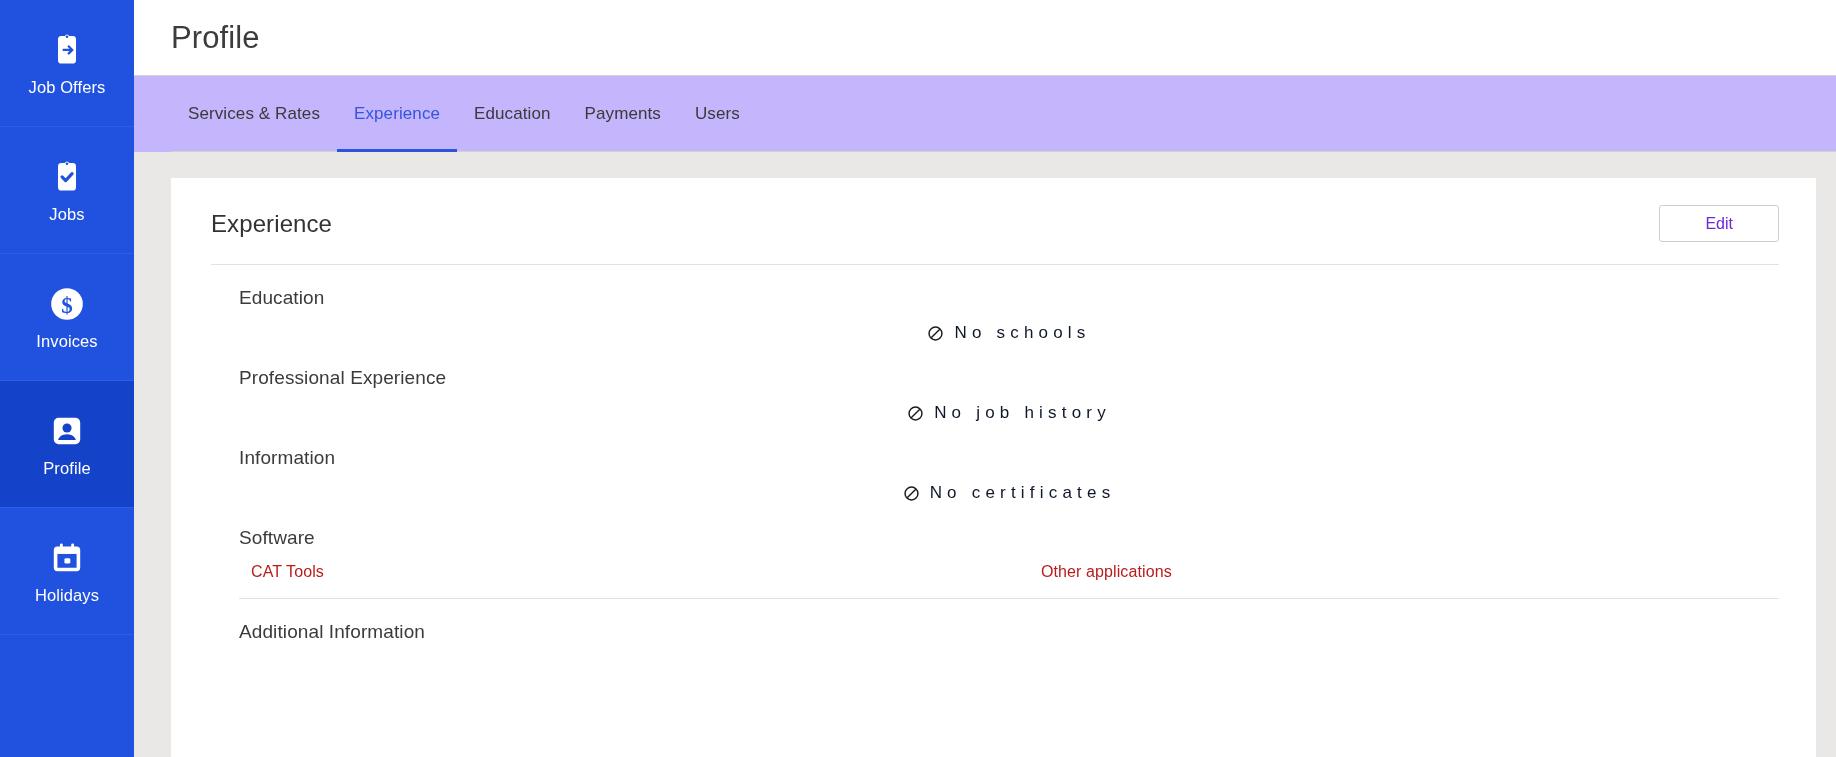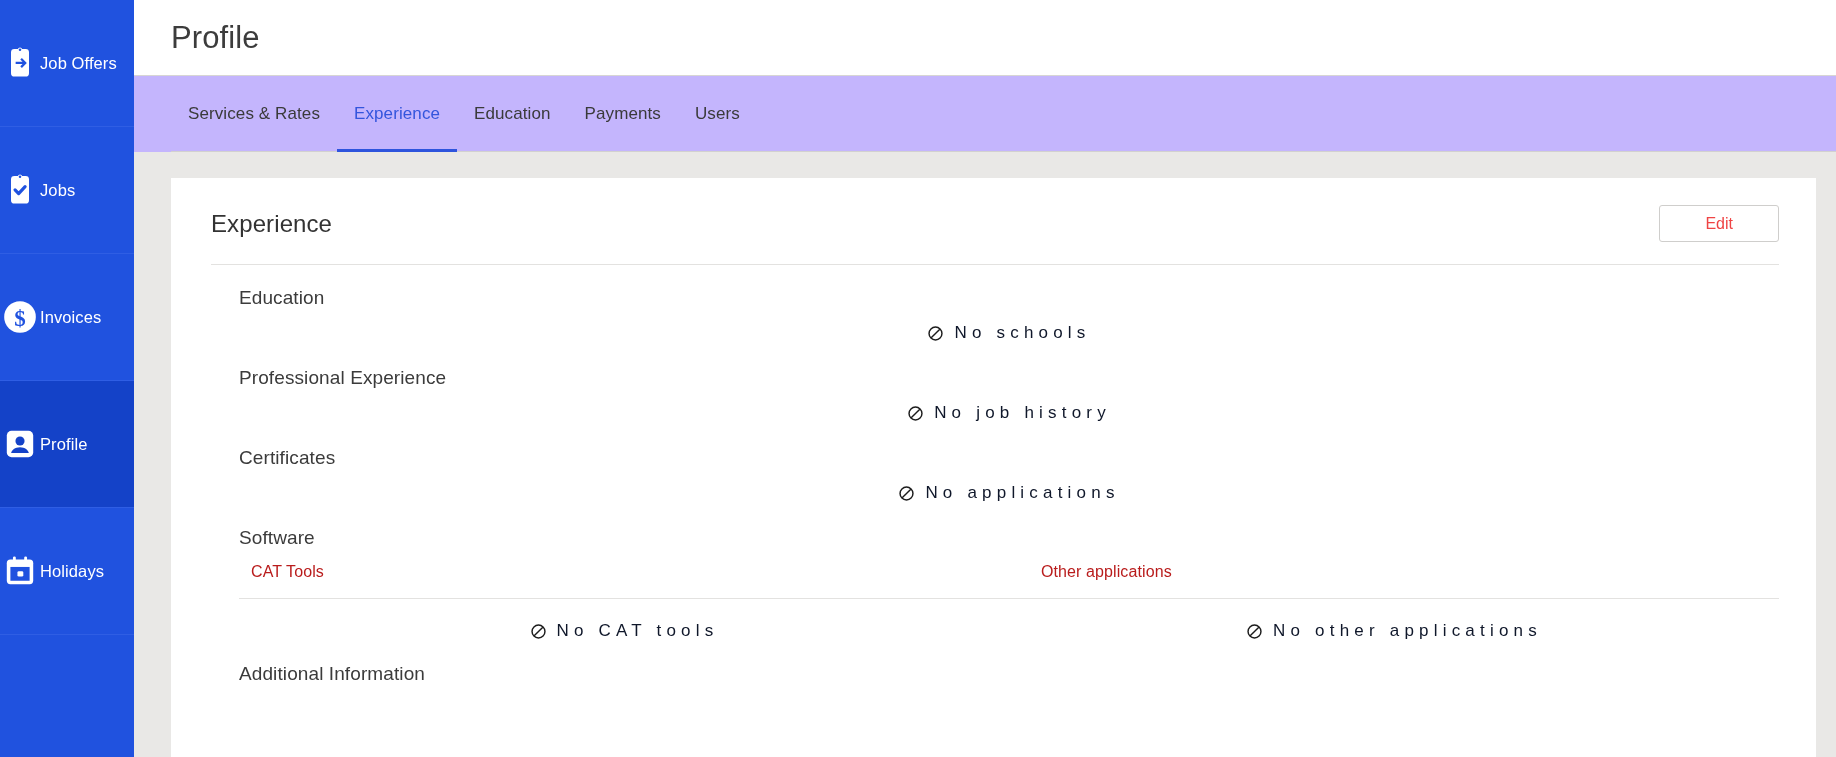--- a/index.html
+++ b/index.html
@@ -23,21 +23,24 @@
     min-width: 134px;
     height: 757px;
     background: #2052df;
     display: flex;
     flex-direction: column;
     align-items: stretch;
   }
   .nav-item {
     height: 127px;
     display: flex;
-    align-items: center;
+    flex-direction: column;
+    align-items: center;
+    justify-content: center;
+    gap: 9px;
     cursor: pointer;
     border-bottom: 1px solid #2f5ee4;
     background: #2052df;
     position: relative;
   }
   .nav-item.active {
     background: #1442c8;
   }
   .nav-item .nav-icon {
     width: 40px;
@@ -142,21 +145,21 @@
   }
   .card-title {
     font-size: 24px;
     color: #333333;
     font-weight: 400;
     letter-spacing: 0.1px;
   }
   .btn-edit {
     border: 1px solid #cfcecc;
     background: #ffffff;
-    color: #ef4444;
+    color: #6d28d9;
     font-size: 16px;
     font-family: "Liberation Sans", sans-serif;
     padding: 8px 45px;
     border-radius: 3px;
     cursor: pointer;
     line-height: 1.2;
   }
 
   .section {
     padding-top: 22px;
@@ -344,73 +347,49 @@
                   <circle cx="10" cy="10" r="7.6" fill="none" stroke="#1c1c1c" stroke-width="1.7"></circle>
                   <line x1="4.9" y1="15.1" x2="15.1" y2="4.9" stroke="#1c1c1c" stroke-width="1.7"></line>
                 </svg>
               </span>
               <span>No job history</span>
             </span>
           </div>
         </div>
 
         <div class="section">
-          <div class="section-label">Certificates</div>
+          <div class="section-label">Information</div>
           <div class="empty-row">
             <span class="empty-msg">
               <span class="ban-icon">
                 <svg width="17" height="17" viewBox="0 0 20 20">
                   <circle cx="10" cy="10" r="7.6" fill="none" stroke="#1c1c1c" stroke-width="1.7"></circle>
                   <line x1="4.9" y1="15.1" x2="15.1" y2="4.9" stroke="#1c1c1c" stroke-width="1.7"></line>
                 </svg>
               </span>
-              <span>No applications</span>
+              <span>No certificates</span>
             </span>
           </div>
         </div>
 
 
         <div class="section">
           <div class="section-label">Software</div>
 
           <div class="software-cols">
             <div class="software-col">
               <span class="col-head">CAT Tools</span>
             </div>
             <div class="software-col right">
               <span class="col-head">Other applications</span>
             </div>
           </div>
 
           <div class="software-divider"></div>
 
-          <div class="software-empties">
-            <div>
-              <span class="empty-msg">
-                <span class="ban-icon">
-                  <svg width="17" height="17" viewBox="0 0 20 20">
-                    <circle cx="10" cy="10" r="7.6" fill="none" stroke="#1c1c1c" stroke-width="1.7"></circle>
-                    <line x1="4.9" y1="15.1" x2="15.1" y2="4.9" stroke="#1c1c1c" stroke-width="1.7"></line>
-                  </svg>
-                </span>
-                <span>No CAT tools</span>
-              </span>
-            </div>
-            <div>
-              <span class="empty-msg">
-                <span class="ban-icon">
-                  <svg width="17" height="17" viewBox="0 0 20 20">
-                    <circle cx="10" cy="10" r="7.6" fill="none" stroke="#1c1c1c" stroke-width="1.7"></circle>
-                    <line x1="4.9" y1="15.1" x2="15.1" y2="4.9" stroke="#1c1c1c" stroke-width="1.7"></line>
-                  </svg>
-                </span>
-                <span>No other applications</span>
-              </span>
-            </div>
-          </div>
         </div>
 
         <div class="section">
           <div class="section-label">Additional Information</div>
 
         </div>
 
       </div>
     </div>
 

